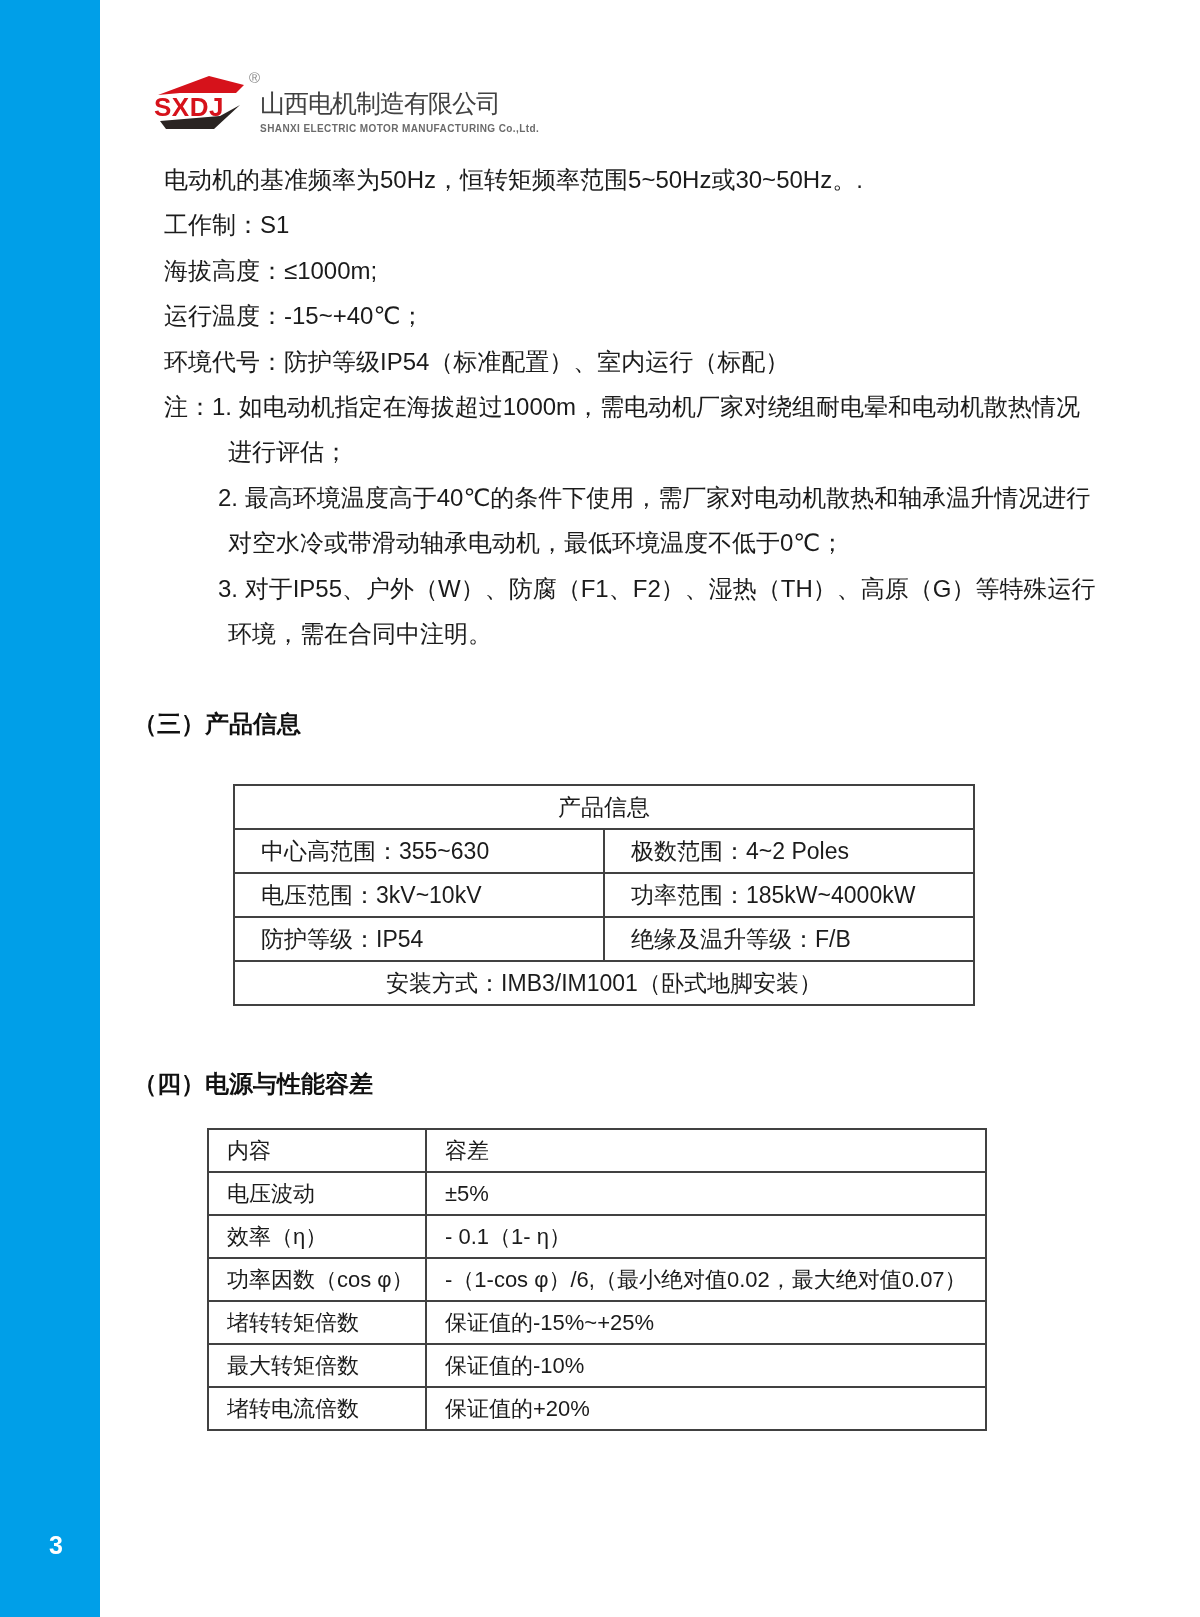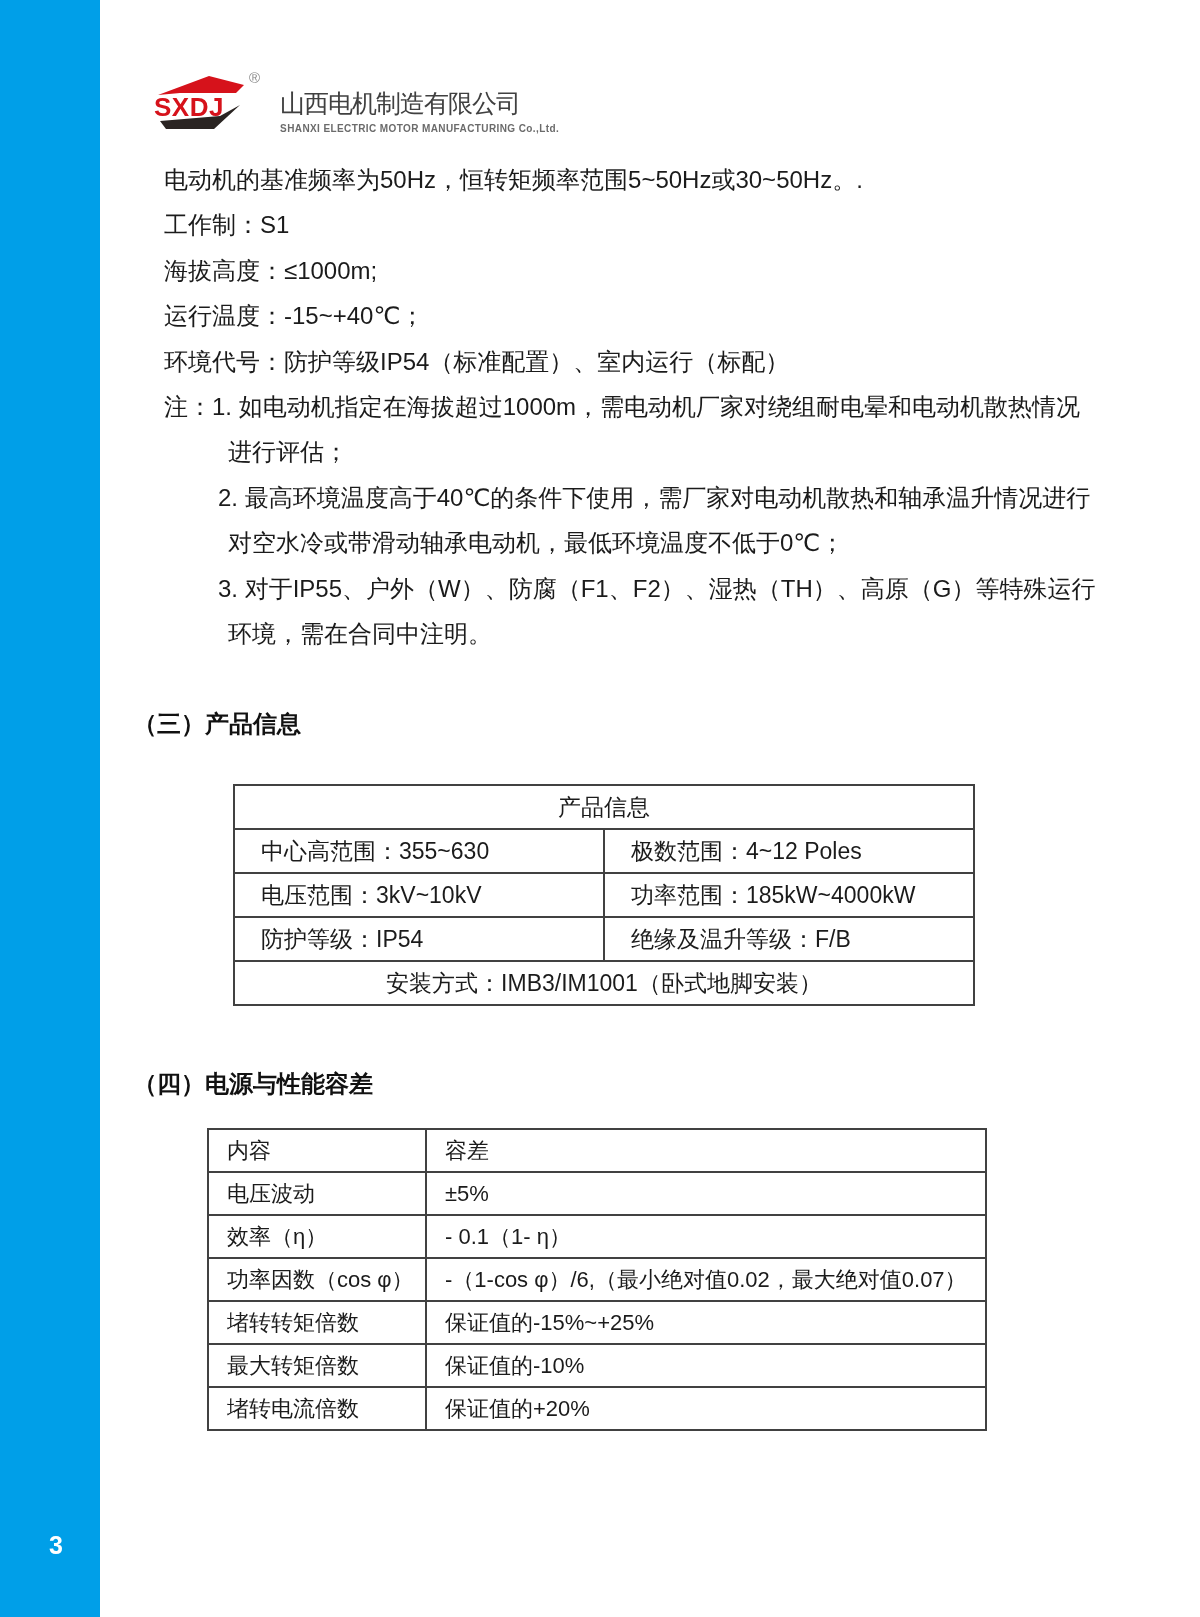--- a/index.html
+++ b/index.html
@@ -11,21 +11,21 @@
   }
   .sideband { position:absolute; left:0; top:0; width:100px; height:1617px; background:#009FE8; }
   .page-number {
     position:absolute; left:0; top:1531px; width:100px; text-align:center;
     padding-left:12px; color:#ffffff; font-size:25px; font-weight:bold;
   }
   
   .logo { position:absolute; left:154px; top:72px; display:flex; align-items:flex-start; }
   .logo svg { display:block; }
   .reg { font-size:15px; color:#8a8a8a; margin:-2px 0 0 3px; line-height:1; }
-  .names { margin-left:20px; margin-top:15px; }
+  .names { margin-left:0; margin-top:15px; }
   .cn { font-size:25px; color:#404040; letter-spacing:-1px; white-space:nowrap; }
   .en { font-size:10px; font-weight:bold; color:#6b6b6b; letter-spacing:0.4px; margin-top:3px; white-space:nowrap; }
   
   .textblock { position:absolute; left:164px; top:157px; width:920px; font-size:24px; }
   .line { height:45.4px; line-height:45.4px; white-space:nowrap; }
   .ind-cont { margin-left:64px; }
   .ind-num  { margin-left:54px; }
   .sec-head { position:absolute; left:133px; font-size:24px; font-weight:bold; color:#111; white-space:nowrap; }
   #sec3 { top:708px; }
   #sec4 { top:1068px; }
@@ -80,21 +80,21 @@
 
   <h3 class="sec-head" id="sec3">（三）产品信息</h3>
 
   <table class="t1">
     <tbody>
       <tr>
         <td colspan="2" class="span-center">产品信息</td>
       </tr>
       <tr>
         <td class="c1">中心高范围：355~630</td>
-        <td class="c2">极数范围：4~12 Poles</td>
+        <td class="c2">极数范围：4~2 Poles</td>
       </tr>
       <tr>
         <td class="c1">电压范围：3kV~10kV</td>
         <td class="c2">功率范围：185kW~4000kW</td>
       </tr>
       <tr>
         <td class="c1">防护等级：IP54</td>
         <td class="c2">绝缘及温升等级：F/B</td>
       </tr>
       <tr>

